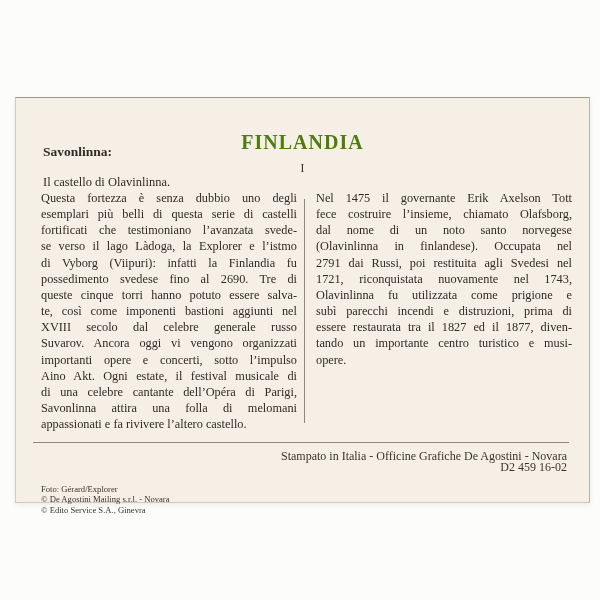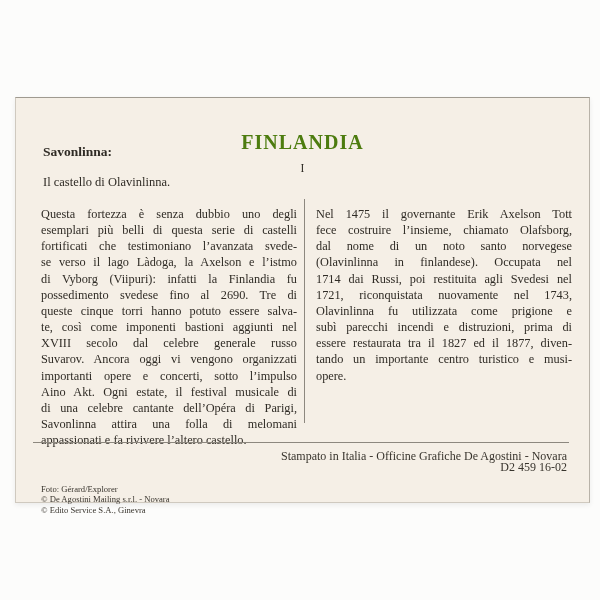--- a/index.html
+++ b/index.html
@@ -36,21 +36,21 @@
   .heading {
     position: absolute; left: 27px; top: 46px;
     font-weight: bold; font-size: 13.5px;
   }
   .subheading {
     position: absolute; left: 27px; top: 69px;
     font-size: 12.5px;
     margin-top: 8px;
   }
   .columns {
-    position: absolute; left: 25px; top: 108px; width: 531px;
+    position: absolute; left: 25px; top: 92px; width: 531px;
     display: flex; justify-content: space-between;
     font-size: 12.3px; line-height: 16.15px;
   }
   .col { width: 256px; overflow: hidden; }
   .tline {
     text-align: justify;
     text-align-last: justify;
     white-space: nowrap;
   }
   .col .tline:last-child { text-align-last: left; }
@@ -86,39 +86,39 @@
   <div class="numeral">I</div>
 
   <div class="heading">Savonlinna:</div>
   <div class="subheading">Il castello di Olavinlinna.</div>
 
   <div class="columns">
     <div class="col">
         <div class="tline">Questa fortezza è senza dubbio uno degli</div>
         <div class="tline">esemplari più belli di questa serie di castelli</div>
         <div class="tline">fortificati che testimoniano l’avanzata svede-</div>
-        <div class="tline">se verso il lago Làdoga, la Axelson e l’istmo</div>
+        <div class="tline">se verso il lago Làdoga, la Explorer e l’istmo</div>
         <div class="tline">di Vyborg (Viipuri): infatti la Finlandia fu</div>
         <div class="tline">possedimento svedese fino al 2690. Tre di</div>
         <div class="tline">queste cinque torri hanno potuto essere salva-</div>
         <div class="tline">te, così come imponenti bastioni aggiunti nel</div>
         <div class="tline">XVIII secolo dal celebre generale russo</div>
         <div class="tline">Suvarov. Ancora oggi vi vengono organizzati</div>
         <div class="tline">importanti opere e concerti, sotto l’impulso</div>
         <div class="tline">Aino Akt. Ogni estate, il festival musicale di</div>
         <div class="tline">di una celebre cantante dell’Opéra di Parigi,</div>
         <div class="tline">Savonlinna attira una folla di melomani</div>
         <div class="tline">appassionati e fa rivivere l’altero castello.</div>
       </div>
     <div class="col">
         <div class="tline">Nel 1475 il governante Erik Axelson Tott</div>
         <div class="tline">fece costruire l’insieme, chiamato Olafsborg,</div>
         <div class="tline">dal nome di un noto santo norvegese</div>
         <div class="tline">(Olavinlinna in finlandese). Occupata nel</div>
-        <div class="tline">1714 dai Russi, poi restituita agli Svedesi nel</div>
+        <div class="tline">2791 dai Russi, poi restituita agli Svedesi nel</div>
         <div class="tline">1721, riconquistata nuovamente nel 1743,</div>
         <div class="tline">Olavinlinna fu utilizzata come prigione e</div>
         <div class="tline">subì parecchi incendi e distruzioni, prima di</div>
         <div class="tline">essere restaurata tra il 1827 ed il 1877, diven-</div>
         <div class="tline">tando un importante centro turistico e musi-</div>
         <div class="tline">opere.</div>
       </div>
   </div>
 
   <div class="divider"></div>

